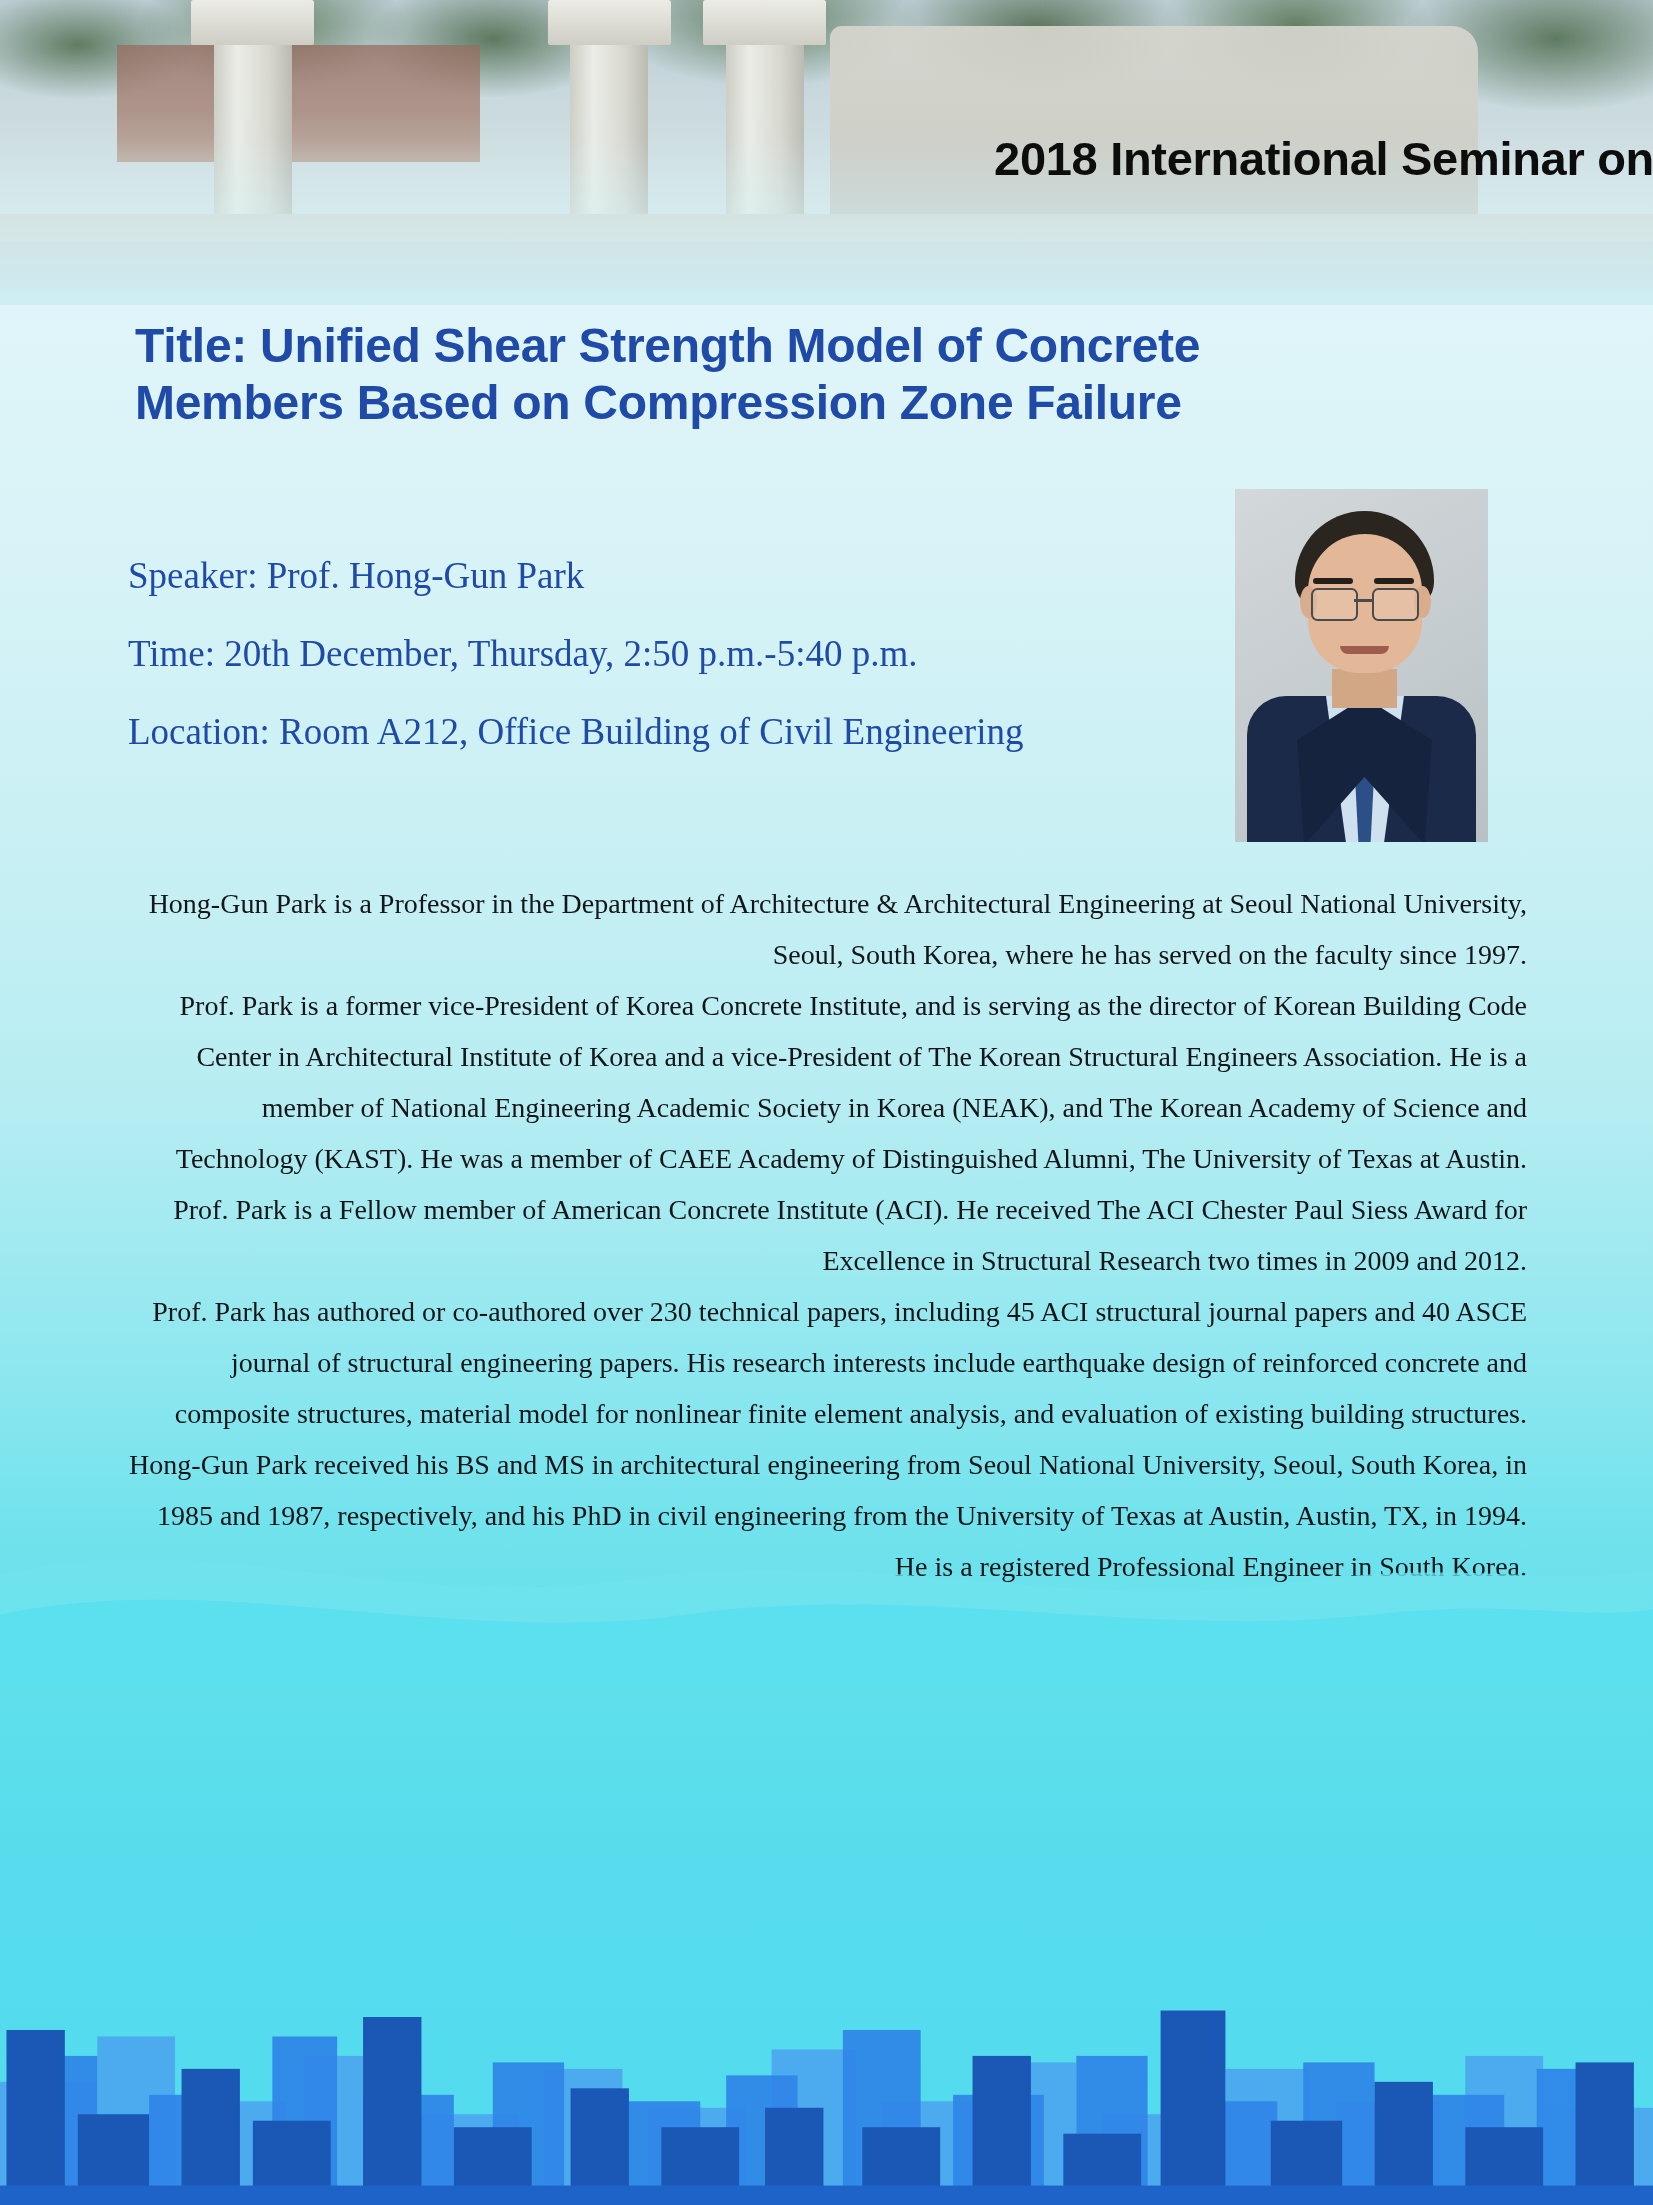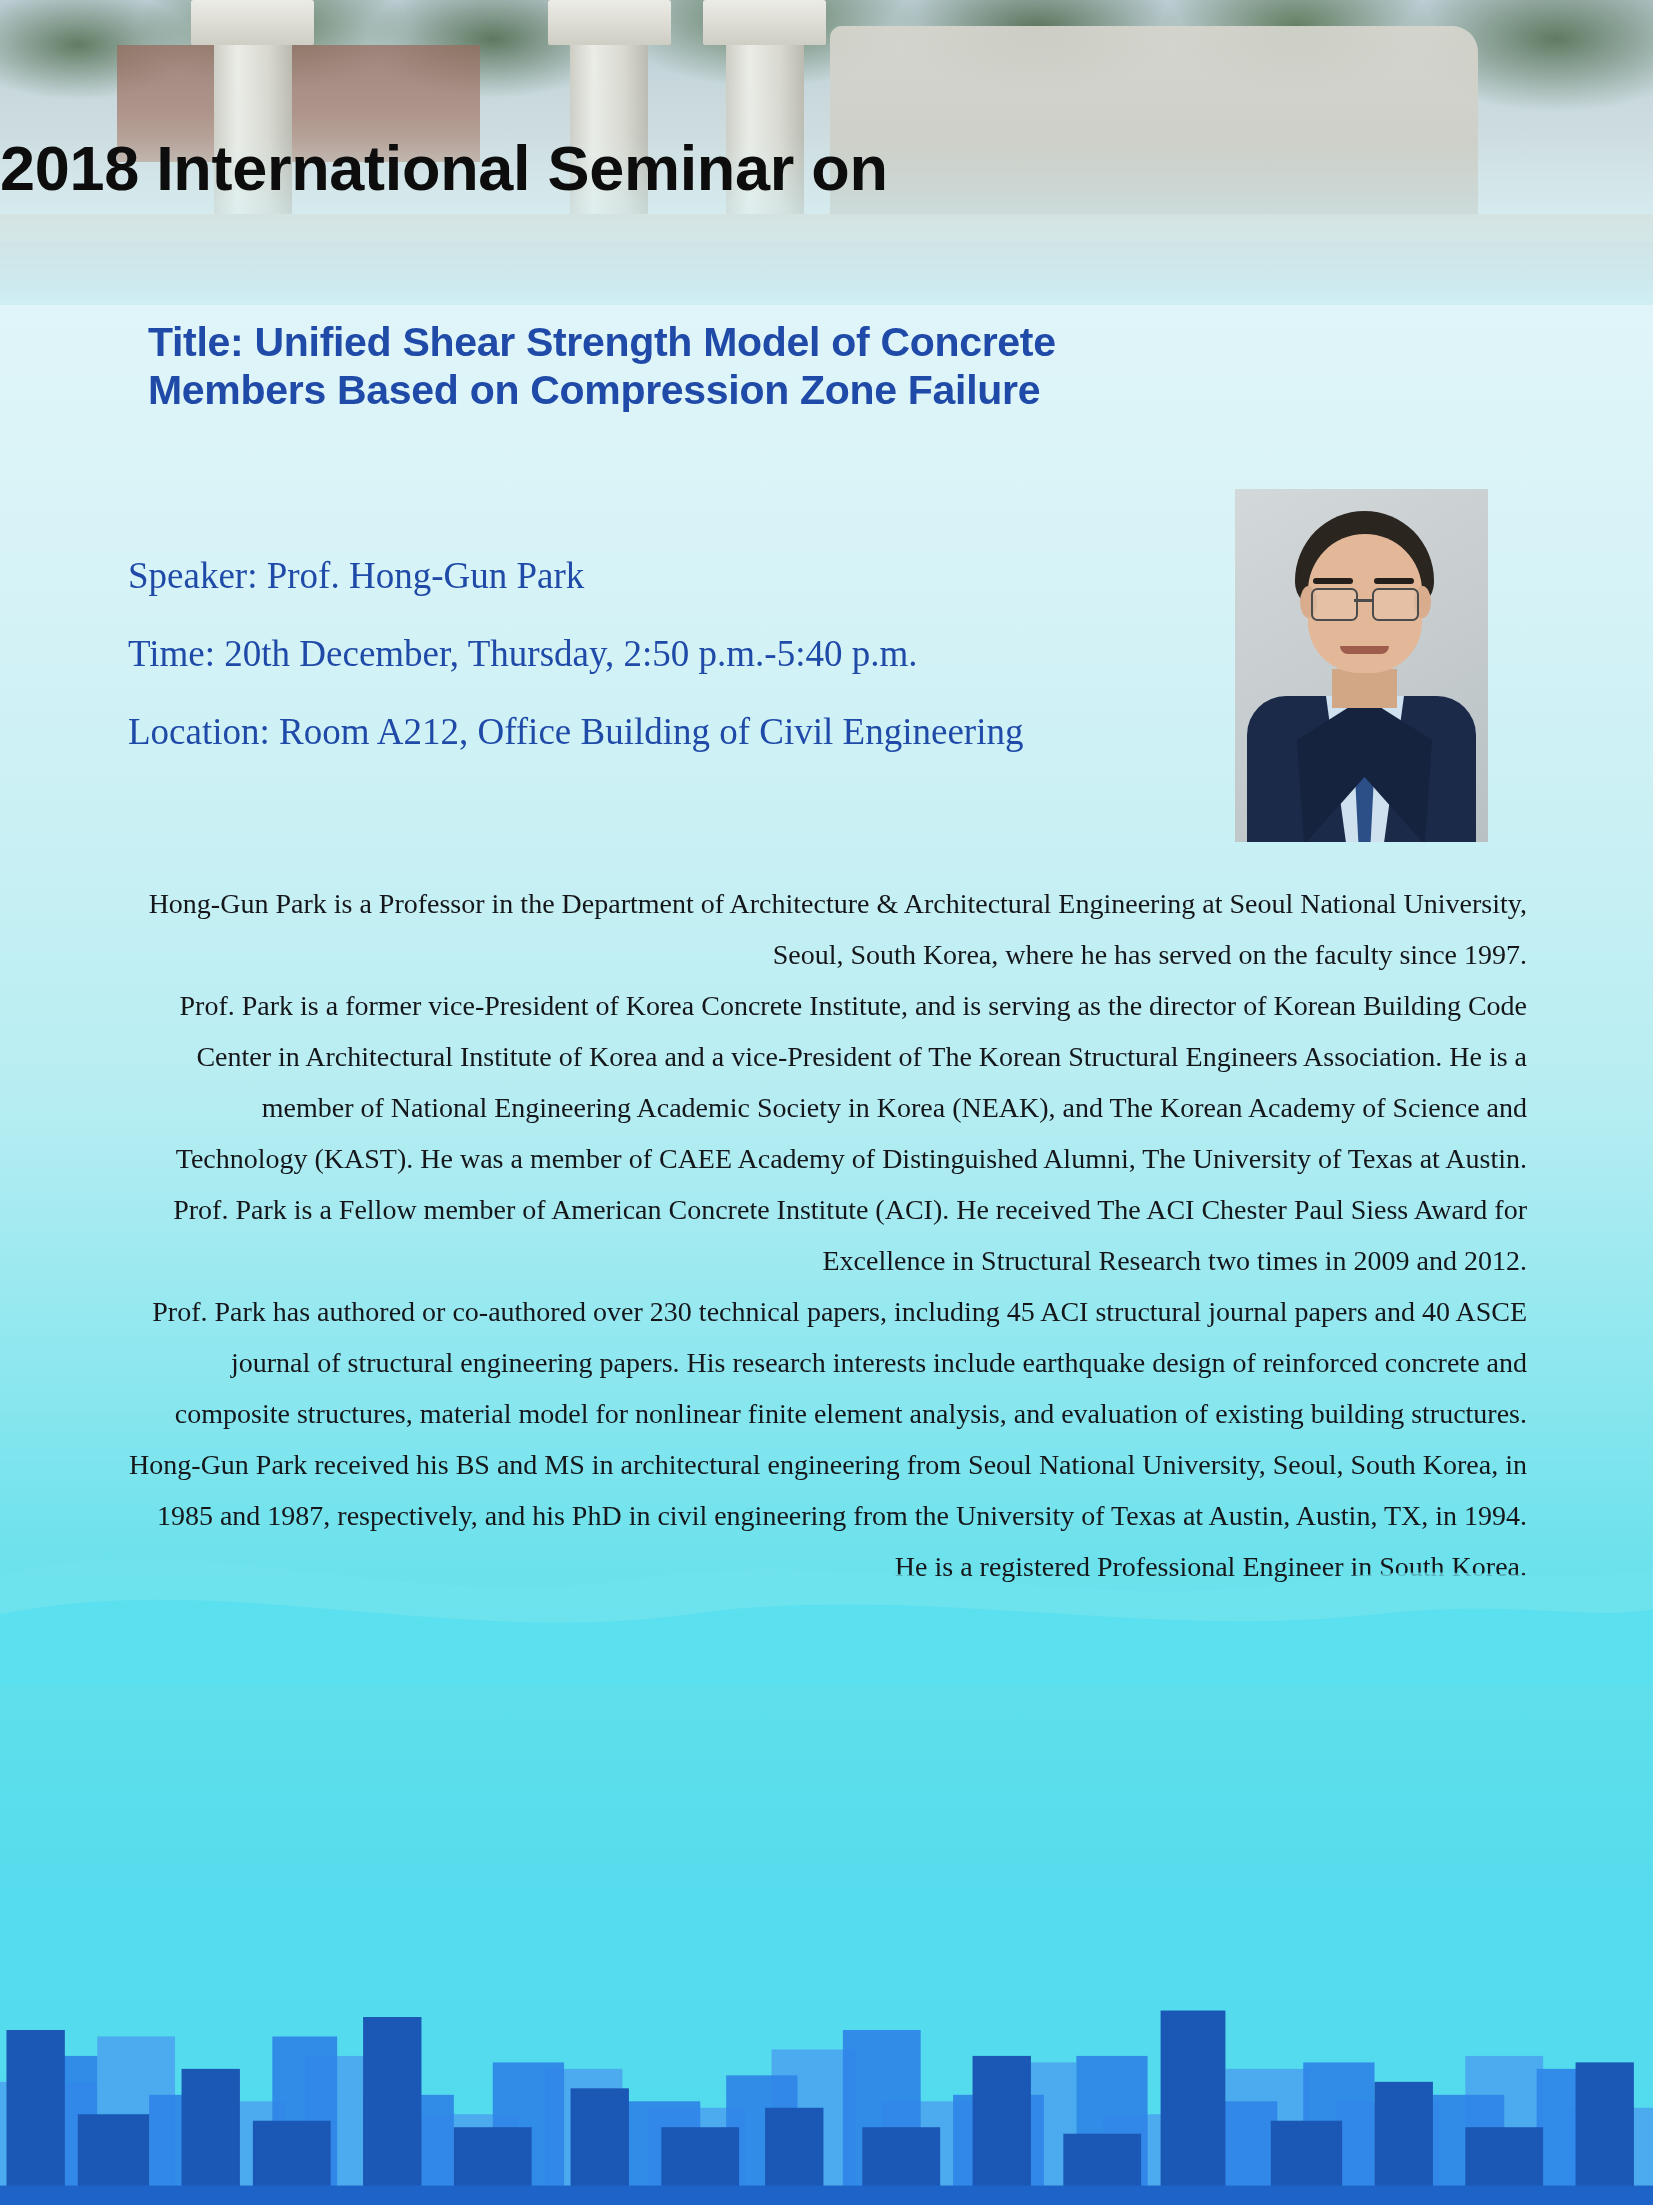--- a/index.html
+++ b/index.html
@@ -100,38 +100,38 @@
   }
   .city {
     position: absolute; left: 0; bottom: 0; width: 1654px; height: 363px;
   }
 
   
   .seminar-title {
     position: absolute;
     left: 0; top: 133px;
     width: 1654px;
-    text-align: left;
+    text-align: right;
     color: #0d0d0d;
     font-family: "Liberation Sans", sans-serif;
     font-weight: bold;
-    font-size: 63px;
+    font-size: 47px;
     line-height: 1.12;
     letter-spacing: -0.3px;
   }
   .seminar-title .line2 { display: block; }
 
   .talk-title {
     position: absolute;
-    left: 148px; top: 318px;
+    left: 135px; top: 318px;
     width: 1413px;
     color: #1f4aa8;
     font-family: "Liberation Sans", sans-serif;
     font-weight: bold;
-    font-size: 41px;
+    font-size: 48px;
     line-height: 1.18;
     letter-spacing: -0.3px;
   }
 
   .info-block {
     position: absolute;
     left: 128px; top: 557px;
     width: 1089px;
     color: #1f4aa8;
     font-family: "Liberation Serif", serif;

